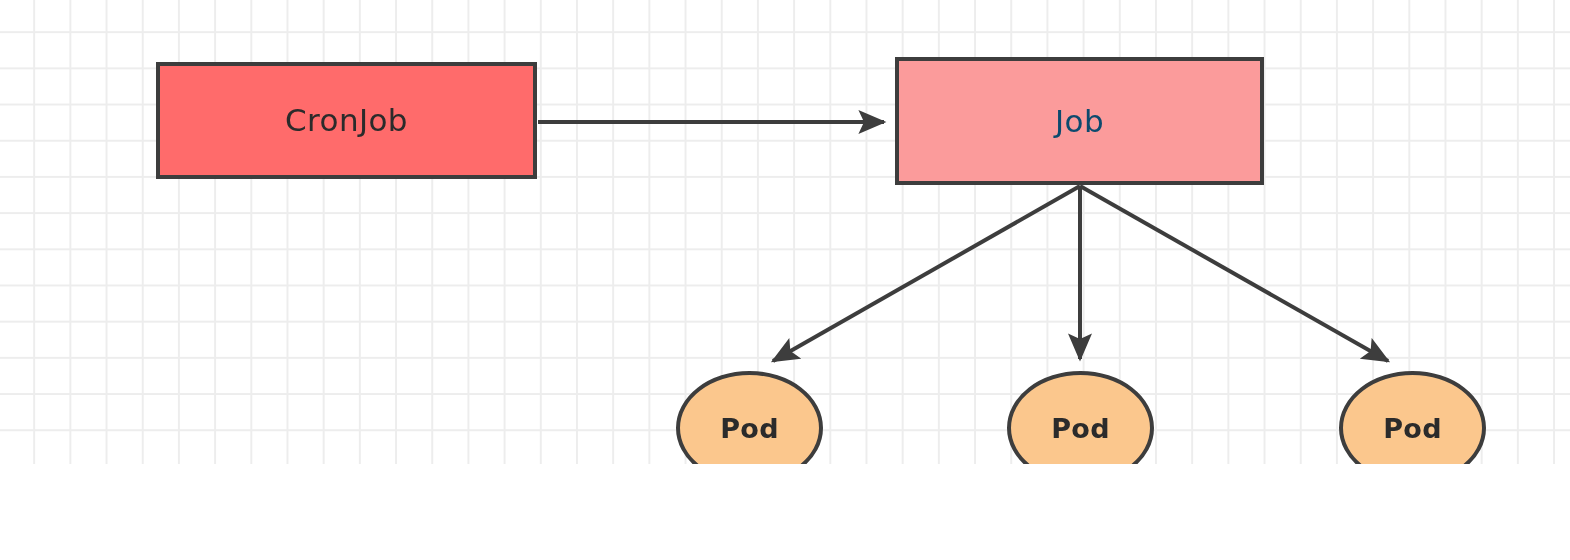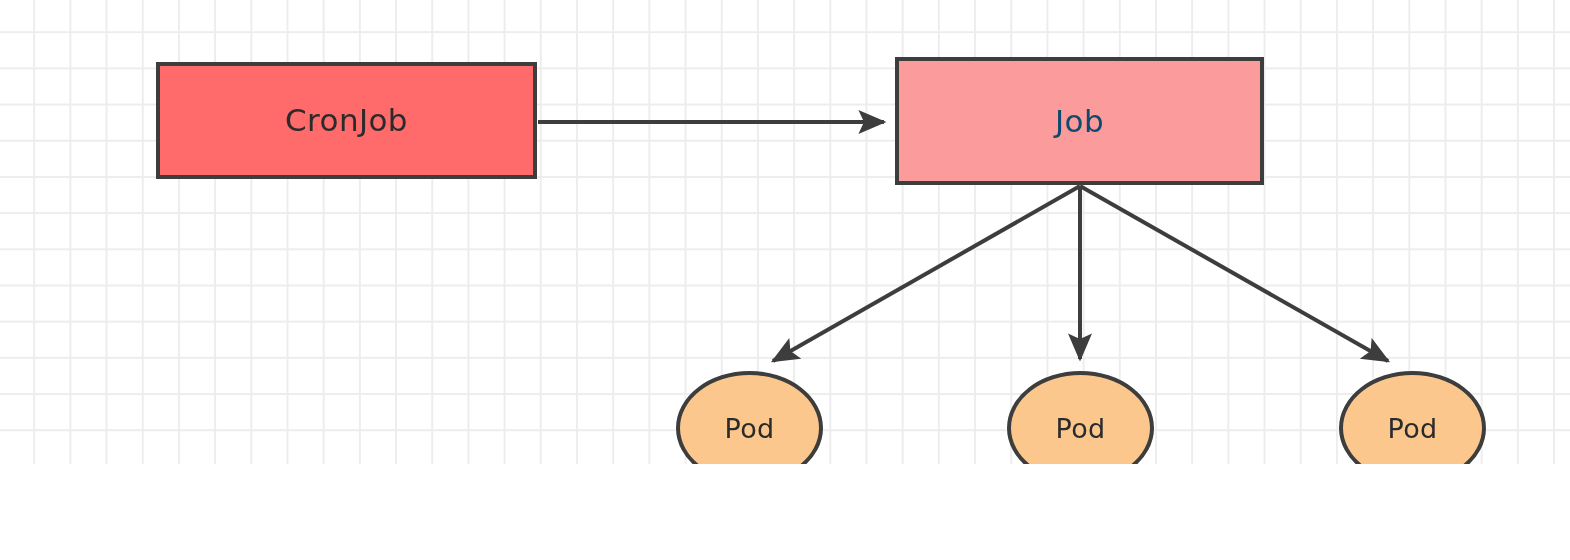--- a/index.html
+++ b/index.html
@@ -42,20 +42,21 @@
   .node-rect {
     border: 4px solid #3d3d3d;
     font-size: 31px;
     letter-spacing: 0.4px;
   }
   .node-ellipse {
     border: 4px solid #3d3d3d;
     border-radius: 50%;
     font-size: 27px;
     letter-spacing: 0.3px;
+    font-weight: bold;
   }
   .node-label {
     line-height: 1;
     white-space: nowrap;
   }
 </style>
 </head>
 <body>
 
 <div id="canvas" style="width: 1570px; height: 464px; background-color: rgb(255, 255, 255); background-image: linear-gradient(to right, rgb(237, 237, 237) 1.6px, transparent 1.6px), linear-gradient(rgb(237, 237, 237) 1.6px, transparent 1.6px);">

